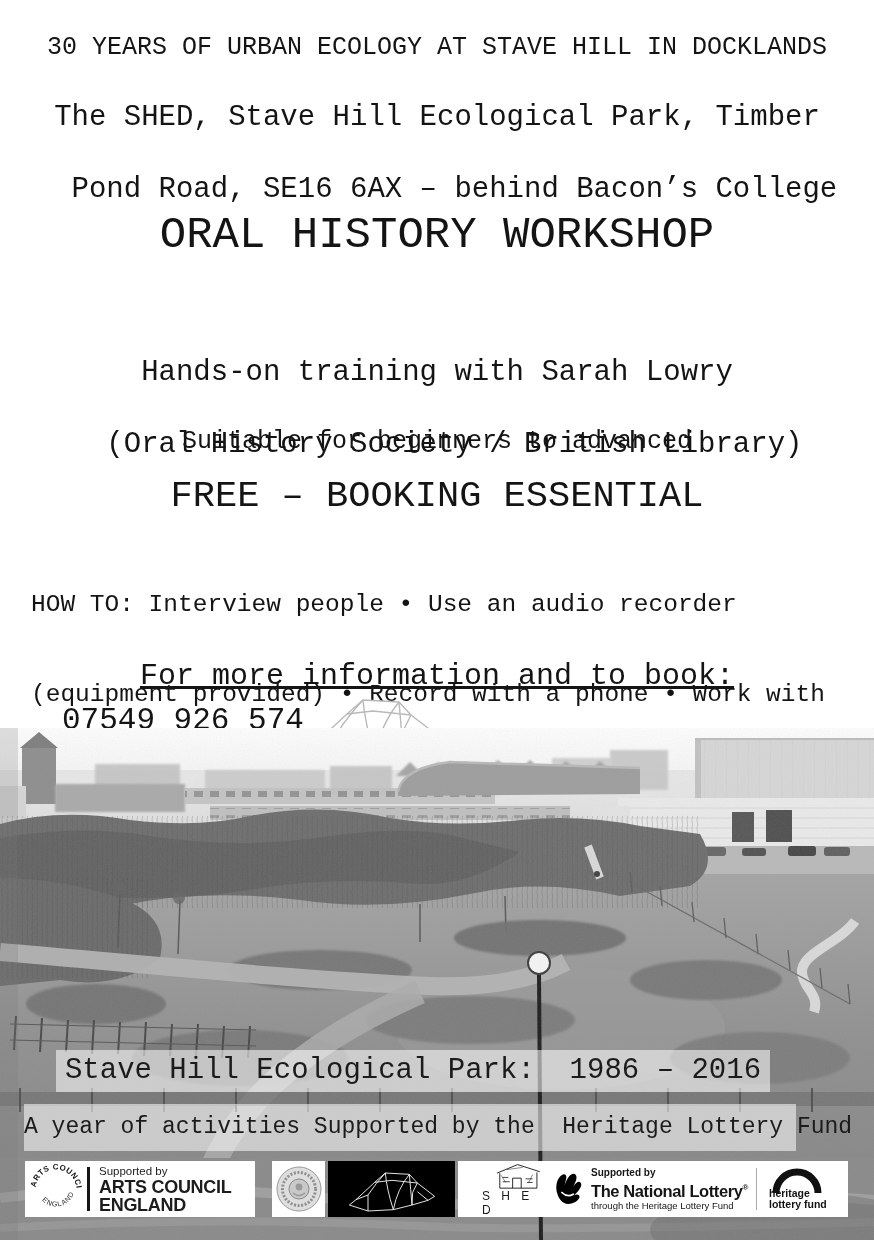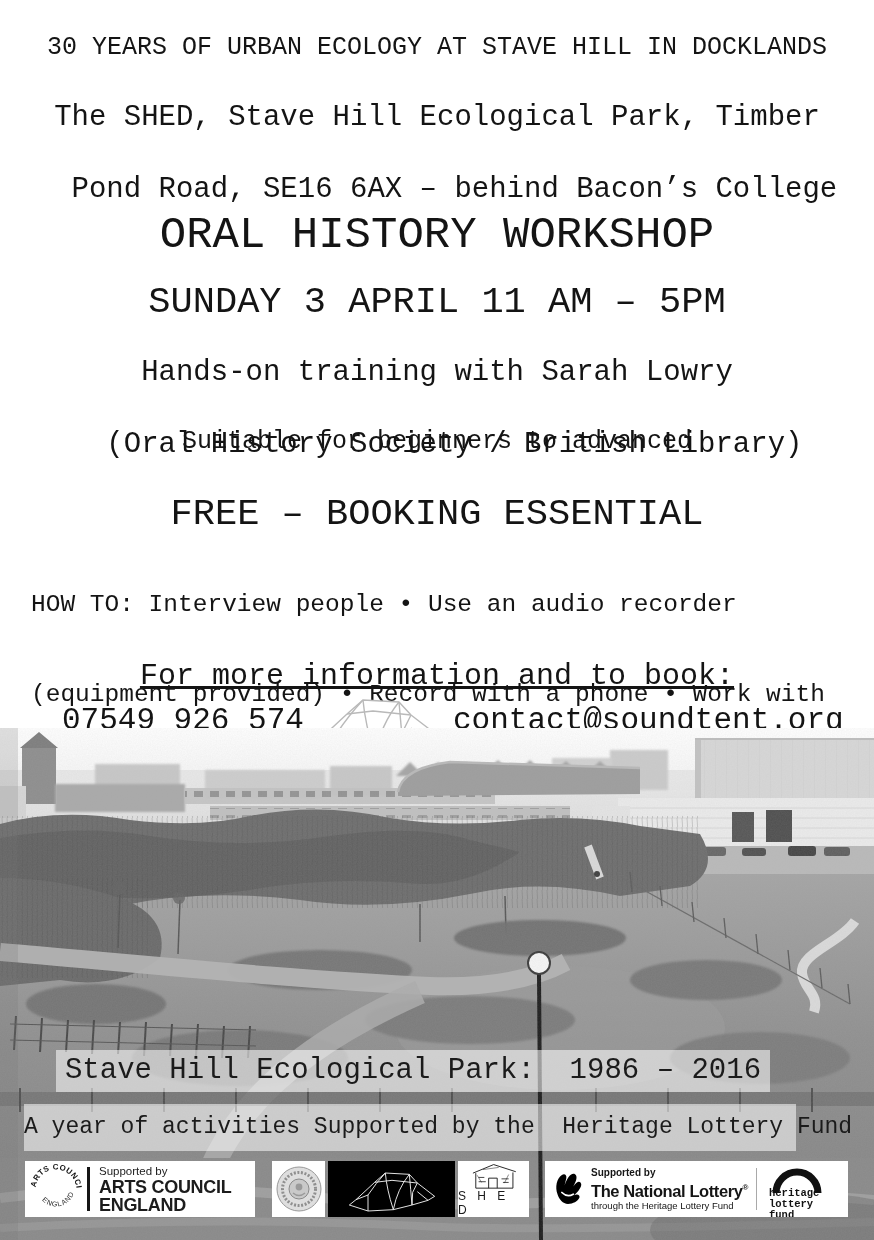--- a/index.html
+++ b/index.html
@@ -9,21 +9,21 @@
     font-family:"Liberation Mono","DejaVu Sans Mono",monospace;
     color:#141414;
   }
   .mono{position:absolute;left:0;width:100%;text-align:center;white-space:pre;color:#141414;}
   .l-header {top:33px;  font-size:25px;}
   .l-venue  {top:100px; font-size:29px; line-height:36px;}
   .l-title  {top:210px; font-size:44px;}
   .l-date   {top:281px; font-size:37px;}
   .l-trainer{top:342px; font-size:29px; line-height:36px;margin-top:13px;}
   .l-level  {top:427px; font-size:25px;}
-  .l-free   {top:475px; font-size:37px;margin-top:18px;}
+  .l-free   {top:475px; font-size:37px;}
   .howto{position:absolute;top:530px;left:31px;width:820px;font-size:24.5px;line-height:30px;white-space:pre;}
   .l-info   {top:659px; font-size:30px;text-decoration:underline;}
   .contact{position:absolute;top:703px;font-size:31px;white-space:pre;}
   #phone{left:62px;}
   #email{left:453px;}
   #contact-tent{position:absolute;left:303px;top:686px;color:#b9b9b9;}
   #photo-wrap{position:absolute;left:0;top:728px;width:874px;height:512px;}
   .caption-band{
     position:absolute;background:rgba(255,255,255,0.55);
     text-align:center;white-space:pre;color:#1b1b1b;
@@ -32,31 +32,31 @@
   #caption-2{left:24px;top:1104px;width:772px;height:47px;line-height:47px;font-size:23px;}
   
   .logo-box{position:absolute;top:1161px;height:56px;background:#ffffff;overflow:hidden;}
   #ace-box{left:25px;width:230px;display:flex;align-items:center;}
   .ace-roundel{flex:0 0 62px;display:flex;justify-content:center;}
   .ace-lockup{border-left:3px solid #161616;height:44px;padding-left:9px;display:flex;flex-direction:column;justify-content:center;font-family:"Liberation Sans",sans-serif;color:#1c1c1c;}
   .ace-supported{font-size:11.5px;line-height:13px;}
   .ace-name{font-size:18px;font-weight:bold;line-height:18px;letter-spacing:-0.3px;}
   #seal-box{left:272px;width:53px;display:flex;align-items:center;justify-content:center;}
   #tent-box{left:328px;width:127px;background:#000000;display:flex;align-items:center;justify-content:center;}
-  #shed-box{left:458px;width:71px;display:flex;flex-direction:column;align-items:center;justify-content:flex-start;}
+  #shed-box{left:458px;width:71px;display:flex;flex-direction:column;align-items:center;justify-content:flex-start;padding-left:24px;}
   .shed-label{font-family:"Liberation Sans",sans-serif;font-size:12px;letter-spacing:4px;color:#1a1a1a;margin-top:-2px;}
   #lottery-box{left:545px;width:303px;display:flex;align-items:center;padding:0;box-sizing:border-box;}
   .nl-fingers{flex:0 0 46px;display:flex;justify-content:center;}
   .nl-text{display:flex;flex-direction:column;font-family:"Liberation Sans",sans-serif;color:#151515;}
   .nl-supported{font-size:10px;font-weight:bold;line-height:12px;}
   .nl-name{font-size:16.5px;font-weight:bold;line-height:18px;letter-spacing:-0.4px;}
   .nl-name sup{font-size:8px;}
   .nl-through{font-size:9.5px;font-weight:normal;line-height:11px;}
   .nl-divider{width:1px;height:42px;background:#a9a9a9;margin:0 9px 0 8px;}
-  .hlf{position:relative;width:64px;height:52px;font-family:Liberation Mono, monospace;color:#121212;}
+  .hlf{position:relative;width:64px;height:52px;font-family:Liberation Sans, sans-serif;color:#121212;}
   .hlf-text{position:absolute;left:3px;top:25px;font-size:10.5px;font-weight:bold;line-height:11px;}
 </style>
 </head>
 <body>
 
 <svg width="0" height="0" style="position:absolute" aria-hidden="true">
   <defs>
     <g id="tentShape" fill="none" stroke="currentColor" stroke-width="1.4" stroke-linejoin="round">
       <path d="M44 26 L60 12 L96 14 L108 27"></path>
       <path d="M44 26 L70 23 L108 27"></path>
@@ -73,38 +73,36 @@
 </svg>
 
 <div id="poster">
 
   <div class="mono l-header">30 YEARS OF URBAN ECOLOGY AT STAVE HILL IN DOCKLANDS</div>
 
   <div class="mono l-venue"><span>The SHED, Stave Hill Ecological Park, Timber</span><br>
   <span>Pond Road, SE16 6AX – behind Bacon’s College</span></div>
 
   <div class="mono l-title">ORAL HISTORY WORKSHOP</div>
-  <div class="mono l-date">SUNDAY 3 APRIL 11 AM – 5PM</div>
 
   <div class="mono l-trainer"><span>Hands-on training with Sarah Lowry</span><br>
   <span>(Oral History Society / British Library)</span></div>
 
   <div class="mono l-level">Suitable for beginners to advanced</div>
   <div class="mono l-free">FREE – BOOKING ESSENTIAL</div>
 
   <div class="howto">
     <div>HOW TO: Interview people • Use an audio recorder</div>
     <div>(equipment provided) • Record with a phone • Work with</div>
     <div>oral history materials • Advanced recording techniques</div>
     <div>• Contribute to a community archive of Stave Hill</div>
   </div>
 
   <div class="mono l-info">For more information and to book:</div>
   <div class="contact" id="phone">07549 926 574</div>
-  <div class="contact" id="email">contact@soundtent.org</div>
 
   <svg id="contact-tent" width="140" height="76" viewBox="0 0 140 72">
       <use href="#tentShape" xlink:href="#tentShape"></use>
     </svg>
 
   <div id="photo-wrap">
     <svg width="874" height="512" viewBox="0 0 874 512">
       <defs>
         <linearGradient id="sky" x1="0" y1="0" x2="0" y2="1">
           <stop offset="0" stop-color="#ffffff"></stop>

